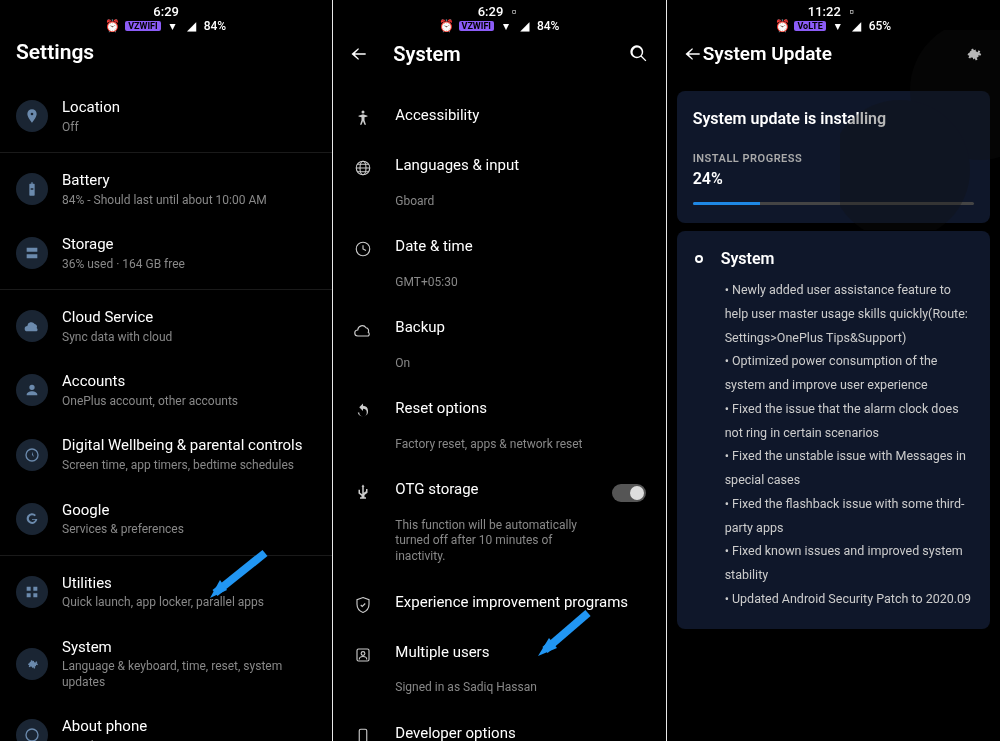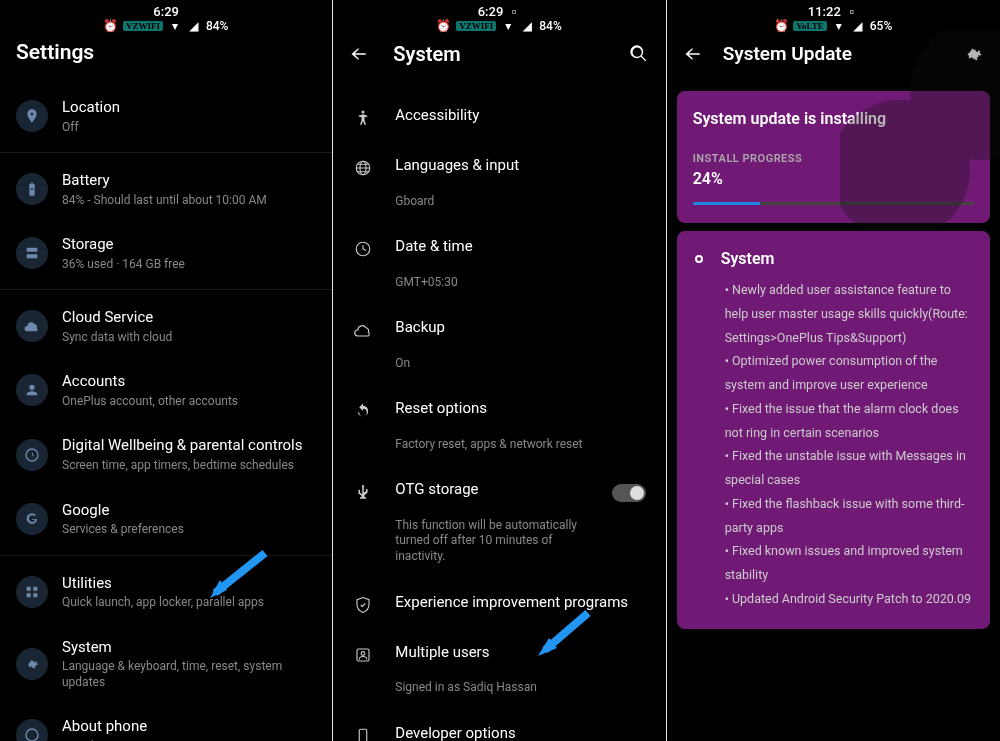--- a/index.html
+++ b/index.html
@@ -5,21 +5,21 @@
     * { margin: 0; padding: 0; box-sizing: border-box; }
     body { background: #e8e8e8; font-family: -apple-system, BlinkMacSystemFont, 'Segoe UI', Roboto, sans-serif; display: flex; gap: 1px; }
     .panel { width: 333px; height: 741px; background: #000; color: #fff; overflow: hidden; position: relative; }
     .panel.p3 { width: 334px; }
     
     
     .status-bar { display: flex; justify-content: space-between; align-items: center; padding: 4px 10px; height: 24px; font-size: 13px; font-weight: 500; flex-direction: column; }
     .status-left { display: flex; align-items: center; gap: 4px; }
     .status-right { display: flex; align-items: center; gap: 5px; font-size: 12px; }
     .status-icon { width: 14px; height: 14px; display: flex; align-items: center; justify-content: center; }
-    .status-badge { background: #0f766e; color: #000; font-size: 9px; padding: 0 3px; border-radius: 2px; font-weight: bold; font-family: Liberation Serif, serif; }
+    .status-badge { background: #8b5cf6; color: #000; font-size: 9px; padding: 0 3px; border-radius: 2px; font-weight: bold; }
     
     
     .p1-title { font-size: 21px; font-weight: 600; padding: 16px 16px 20px; }
     .settings-list { padding: 0 0 10px; }
     .settings-item { display: flex; align-items: center; padding: 13px 16px; gap: 14px; }
     .icon-circle { width: 32px; height: 32px; border-radius: 50%; background: #1a2533; display: flex; align-items: center; justify-content: center; flex-shrink: 0; }
     .icon-circle svg { width: 16px; height: 16px; fill: #6b8aad; }
     .item-text { flex: 1; padding-top: 1px; }
     .item-title { font-size: 15px; color: #fff; line-height: 1.3; }
     .item-subtitle { font-size: 12px; color: #888; margin-top: 2px; line-height: 1.3; }
@@ -34,24 +34,24 @@
     .system-item { display: flex; align-items: flex-start; padding: 14px 20px; gap: 22px; }
     .system-icon { width: 20px; height: 20px; display: flex; align-items: center; justify-content: center; flex-shrink: 0; margin-top: 2px; }
     .system-icon svg { width: 18px; height: 18px; fill: #ccc; }
     .system-text { flex: 1; }
     .system-title { font-size: 15px; color: #fff; line-height: 1.3; }
     .system-subtitle { font-size: 12px; color: #888; margin-top: 18px; line-height: 1.3; }
     .toggle { width: 34px; height: 18px; background: #555; border-radius: 10px; position: relative; flex-shrink: 0; margin-top: 4px; }
     .toggle::after { content: ''; position: absolute; width: 14px; height: 14px; background: #ddd; border-radius: 50%; top: 2px; right: 2px; }
     
     
-    .p3-header { display: flex; align-items: center; padding: 18px 16px; gap: 20px; }
+    .p3-header { display: flex; align-items: center; padding: 18px 16px; }
     .p3-title { font-size: 19px; font-weight: 600; flex: 1; }
     .gear-icon { width: 22px; height: 22px; }
-    .card { background: #701a75; margin: 8px 10px; border-radius: 8px; padding: 18px 16px; }
+    .card { background: #0f172a; margin: 8px 10px; border-radius: 8px; padding: 18px 16px; }
     .card-title { font-size: 16px; font-weight: 600; margin-bottom: 24px; }
     .progress-label { font-size: 11px; color: #aaa; font-weight: 600; letter-spacing: 0.5px; }
     .progress-value { font-size: 16px; font-weight: 600; margin-top: 4px; }
     .progress-bar { height: 3px; background: #444; margin-top: 14px; border-radius: 2px; overflow: hidden; }
     .progress-fill { height: 100%; background: #1e88e5; width: 24%; }
     .changelog-card { padding: 18px 14px 18px 14px; }
     .changelog-header { display: flex; align-items: center; gap: 18px; margin-bottom: 10px; }
     .changelog-bullet { width: 8px; height: 8px; border: 2px solid #fff; border-radius: 50%; flex-shrink: 0; margin-left: 4px; }
     .changelog-title { font-size: 16px; font-weight: 600; }
     .changelog-list { padding-left: 34px; }

